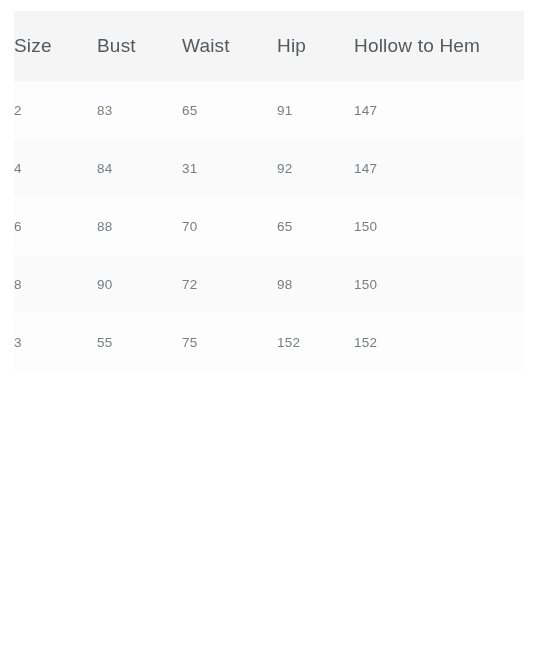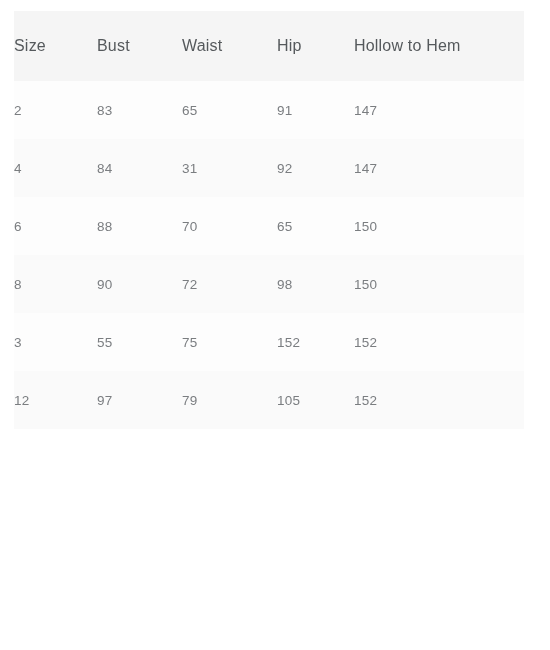--- a/index.html
+++ b/index.html
@@ -44,21 +44,21 @@
   col.col-hollow  { width: 170px; }
 
   
   thead tr {
     background: #f5f5f5;
   }
   thead th {
     height: 70px;
     vertical-align: middle;
     color: #55595c;
-    font-size: 16px;
+    font-size: 19px;
     letter-spacing: 0.2px;
     padding-left: 24px;
     box-sizing: border-box;
   }
 
   
   tbody tr {
     height: 58px;
   }
   tbody tr.row-odd  { background: #fdfdfd; }
@@ -123,22 +123,15 @@
           <td>98</td>
           <td>150</td>
         </tr>
         <tr class="row-odd">
           <td>3</td>
           <td>55</td>
           <td>75</td>
           <td>152</td>
           <td>152</td>
         </tr>
-        <tr class="row-even">
-          <td>12</td>
-          <td>97</td>
-          <td>79</td>
-          <td>105</td>
-          <td>152</td>
-        </tr>
       </tbody>
   </table>
 </div>
 
 </body></html>

